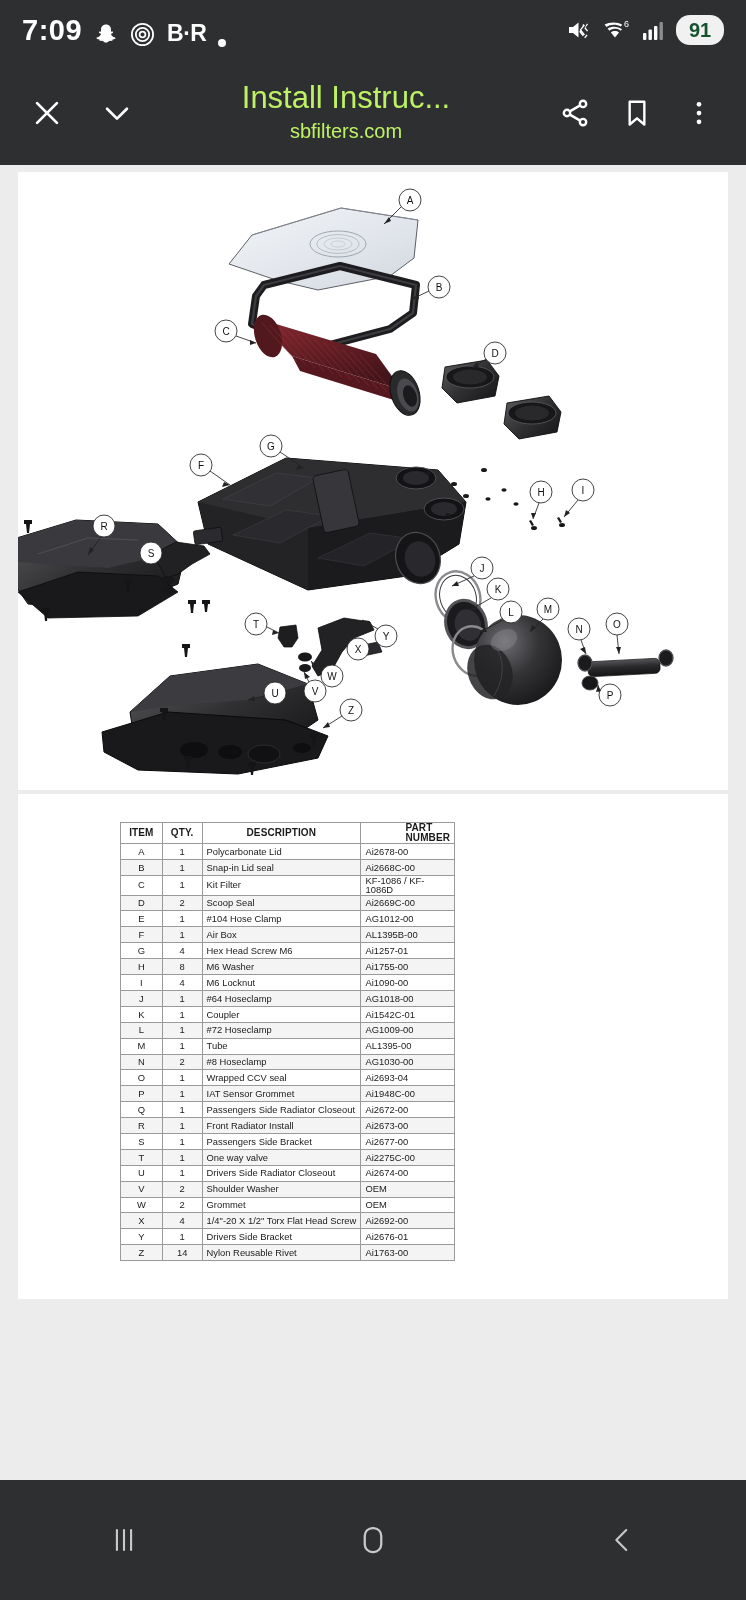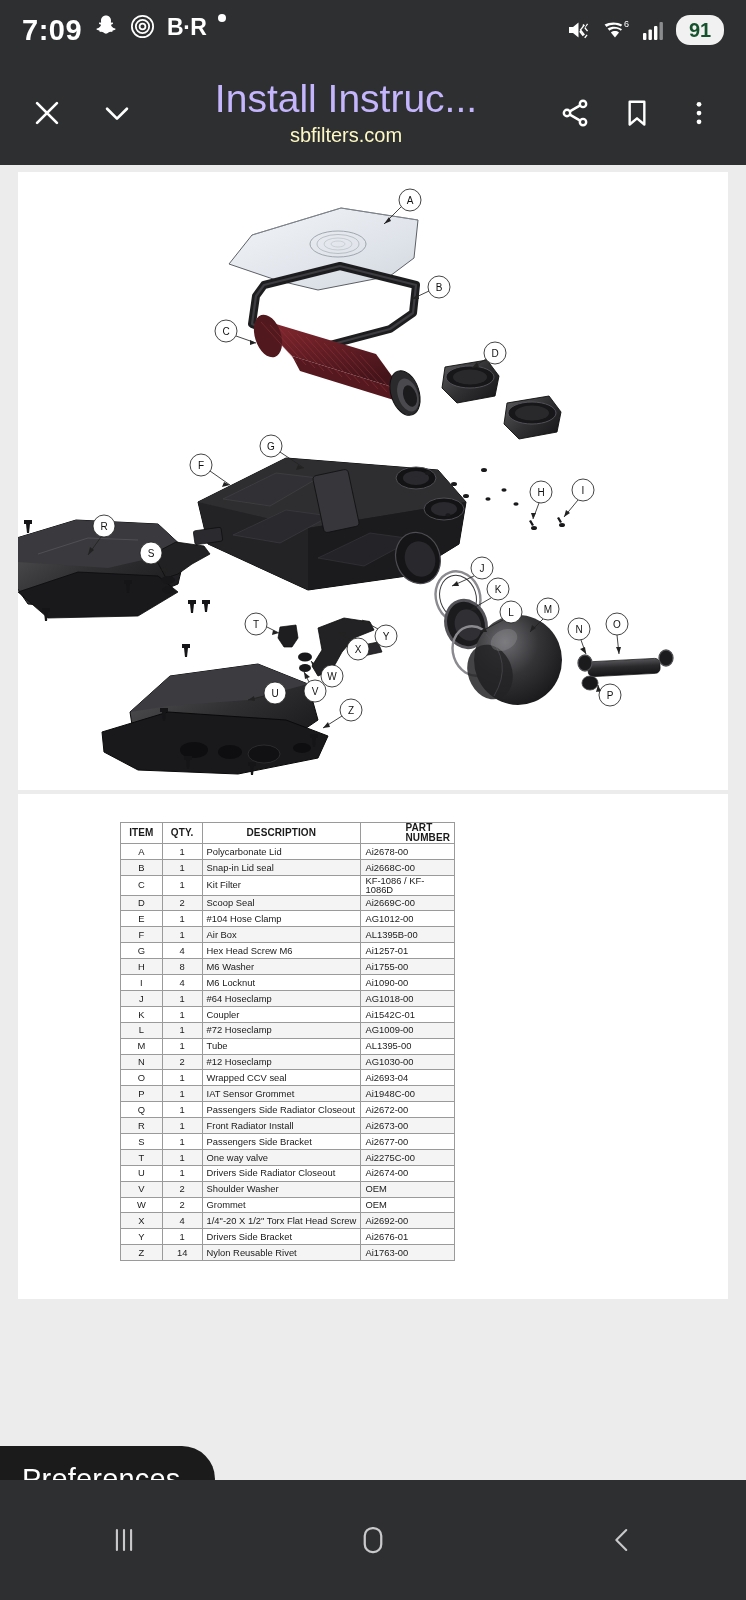--- a/index.html
+++ b/index.html
@@ -11,21 +11,21 @@
   }
   .screen { position: relative; width: 746px; height: 1600px; background: #eeeeee; }
 
   
   .statusbar {
     position: absolute; top: 0; left: 0; width: 746px; height: 60px;
     background: #2d2f31; color: #fff;
     display: flex; align-items: center; justify-content: space-between;
     padding: 0 22px;
   }
-  .sb-left { display: flex; align-items: flex-start; gap: 12px; }
+  .sb-left { display: flex; align-items: flex-end; gap: 12px; }
   .sb-clock { font-size: 29px; font-weight: 600; letter-spacing: .5px; }
   .sb-right { display: flex; align-items: center; gap: 10px; }
   .ghost { width: 24px; height: 24px; display: block; }
   .at-ic { width: 25px; height: 25px; display: block; }
   .br-text { font-size: 23px; font-weight: 600; letter-spacing: -.5px; }
   .dot-ic { width: 8px; height: 8px; border-radius: 50%; background: #fff; }
   .mute-ic { width: 27px; height: 24px; display: block; }
   .wifi-ic { width: 28px; height: 24px; display: block; }
   .sig-ic { width: 24px; height: 22px; display: block; }
   .batt {
@@ -40,22 +40,22 @@
     position: absolute; top: 60px; left: 0; width: 746px; height: 105px;
     background: #2d2f31; color: #fff;
     display: flex; align-items: center;
   }
   .ab-btn {
     width: 62px; height: 62px; display: flex; align-items: center; justify-content: center;
     flex: none; cursor: pointer;
   }
   .ab-btn svg { display: block; }
   .ab-titlewrap { flex: 1; display: flex; flex-direction: column; align-items: center; justify-content: center; }
-  .ab-title { font-size: 39px; color: #c4b5fd; line-height: 1.12; white-space: nowrap; }
-  .ab-sub { font-size: 20px; color: #fef9c3; line-height: 1.3; margin-top: 2px; }
+  .ab-title { font-size: 31px; color: #bef264; line-height: 1.12; white-space: nowrap; }
+  .ab-sub { font-size: 20px; color: #bef264; line-height: 1.3; margin-top: 2px; }
   .ab-spacer-l { width: 16px; flex: none; }
   .ab-gap { width: 8px; flex: none; }
 
   
   .content {
     position: absolute; top: 165px; left: 0; width: 746px; height: 1315px;
     background: #ececec; overflow: hidden;
   }
   .page {
     background: #ffffff; width: 710px; margin: 0 auto; position: relative;
@@ -615,21 +615,21 @@
               </tr>
               <tr>
                 <td class="c-item">M</td>
                 <td class="c-qty">1</td>
                 <td class="c-desc">Tube</td>
                 <td class="c-part">AL1395-00</td>
               </tr>
               <tr>
                 <td class="c-item">N</td>
                 <td class="c-qty">2</td>
-                <td class="c-desc">#12 Hoseclamp</td>
+                <td class="c-desc">#8 Hoseclamp</td>
                 <td class="c-part">AG1030-00</td>
               </tr>
               <tr>
                 <td class="c-item">O</td>
                 <td class="c-qty">1</td>
                 <td class="c-desc">Wrapped CCV seal</td>
                 <td class="c-part">Ai2693-04</td>
               </tr>
               <tr>
                 <td class="c-item">P</td>
@@ -697,23 +697,20 @@
                 <td class="c-desc">Nylon Reusable Rivet</td>
                 <td class="c-part">Ai1763-00</td>
               </tr>
             </tbody>
         </table>
       </div>
     </div>
 
   </div>
 
-  <div class="toast-layer">
-    <div class="pref-toast">Preferences</div>
-  </div>
 
   <div class="navbar">
     <div class="nav-btn">
       <svg width="34" height="34" viewBox="0 0 24 24" fill="none" stroke="#c9c9cb" stroke-width="1.5" stroke-linecap="round">
         <path d="M7 5v14M12 5v14M17 5v14"></path>
       </svg>
     </div>
     <div class="nav-btn">
       <svg width="36" height="36" viewBox="0 0 24 24" fill="none" stroke="#c9c9cb" stroke-width="1.5">
         <rect x="6.5" y="4" width="11" height="16" rx="5.2"></rect>

